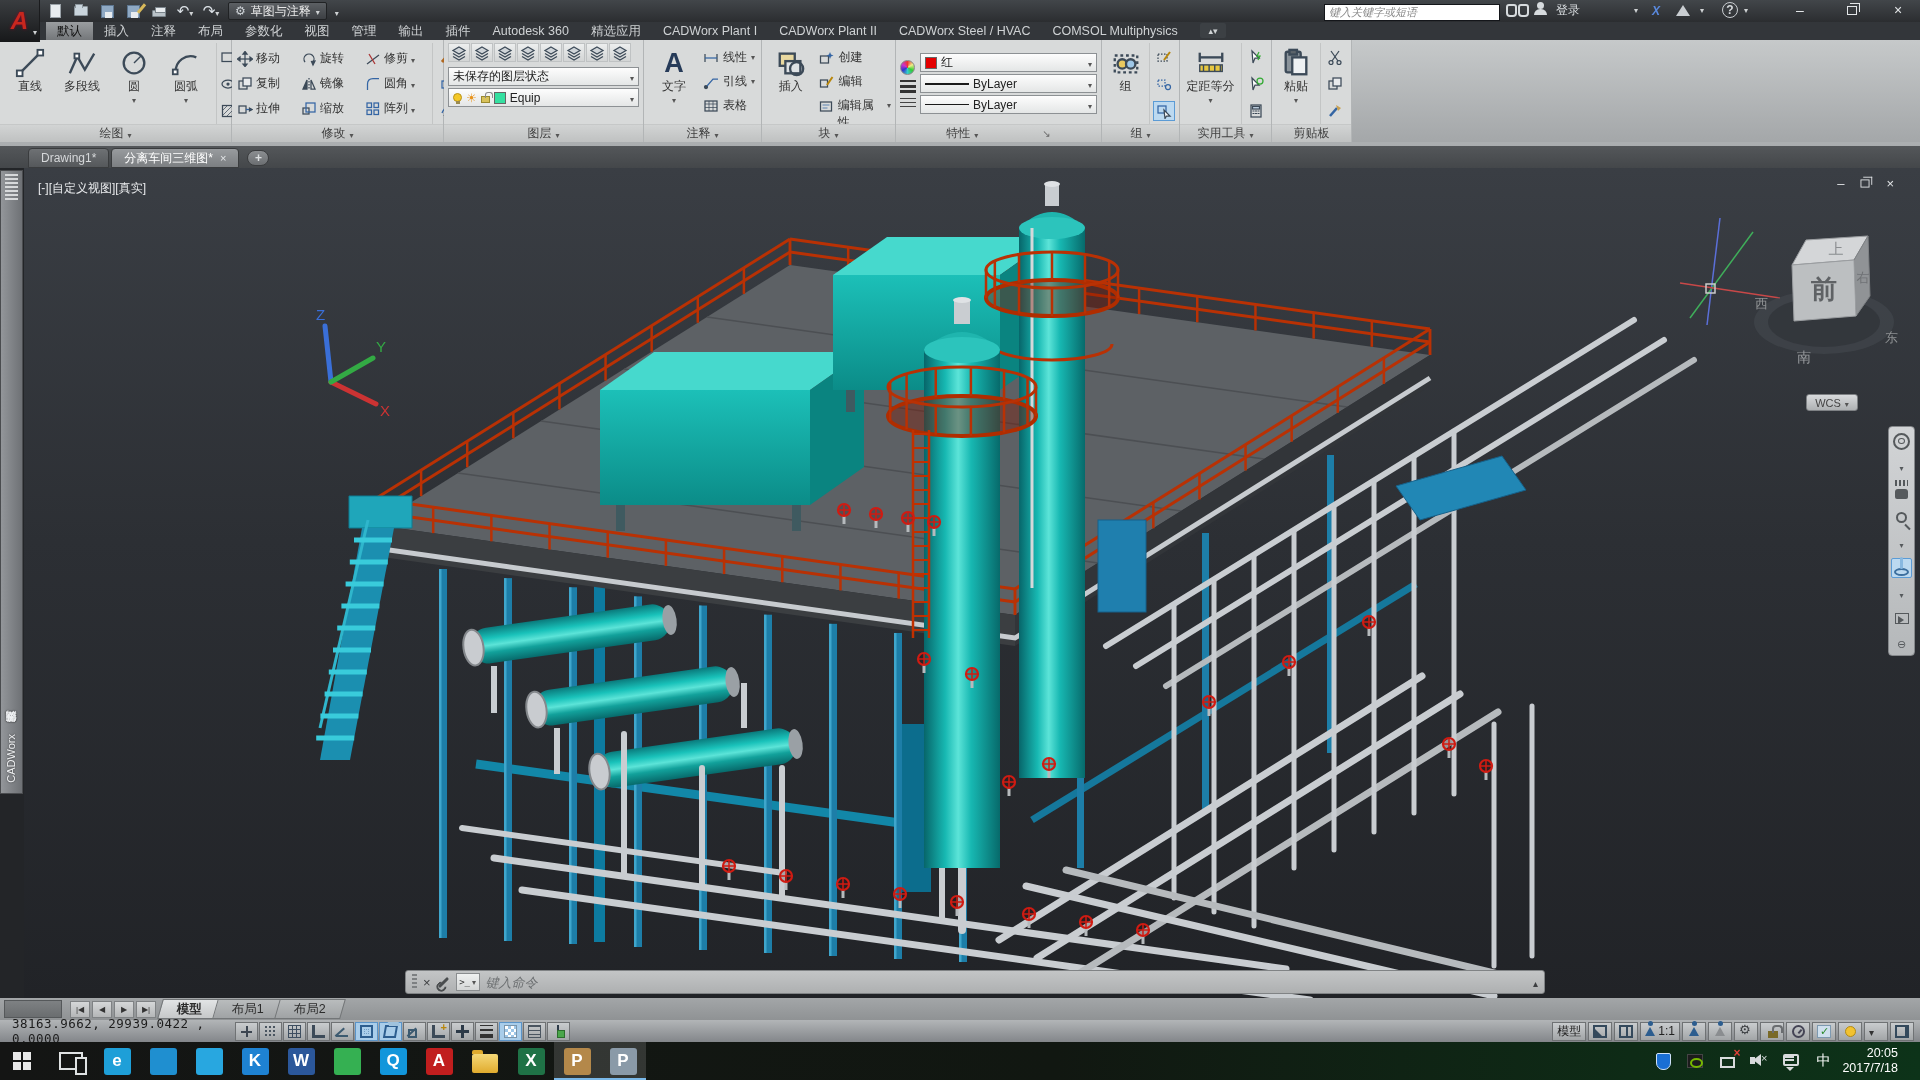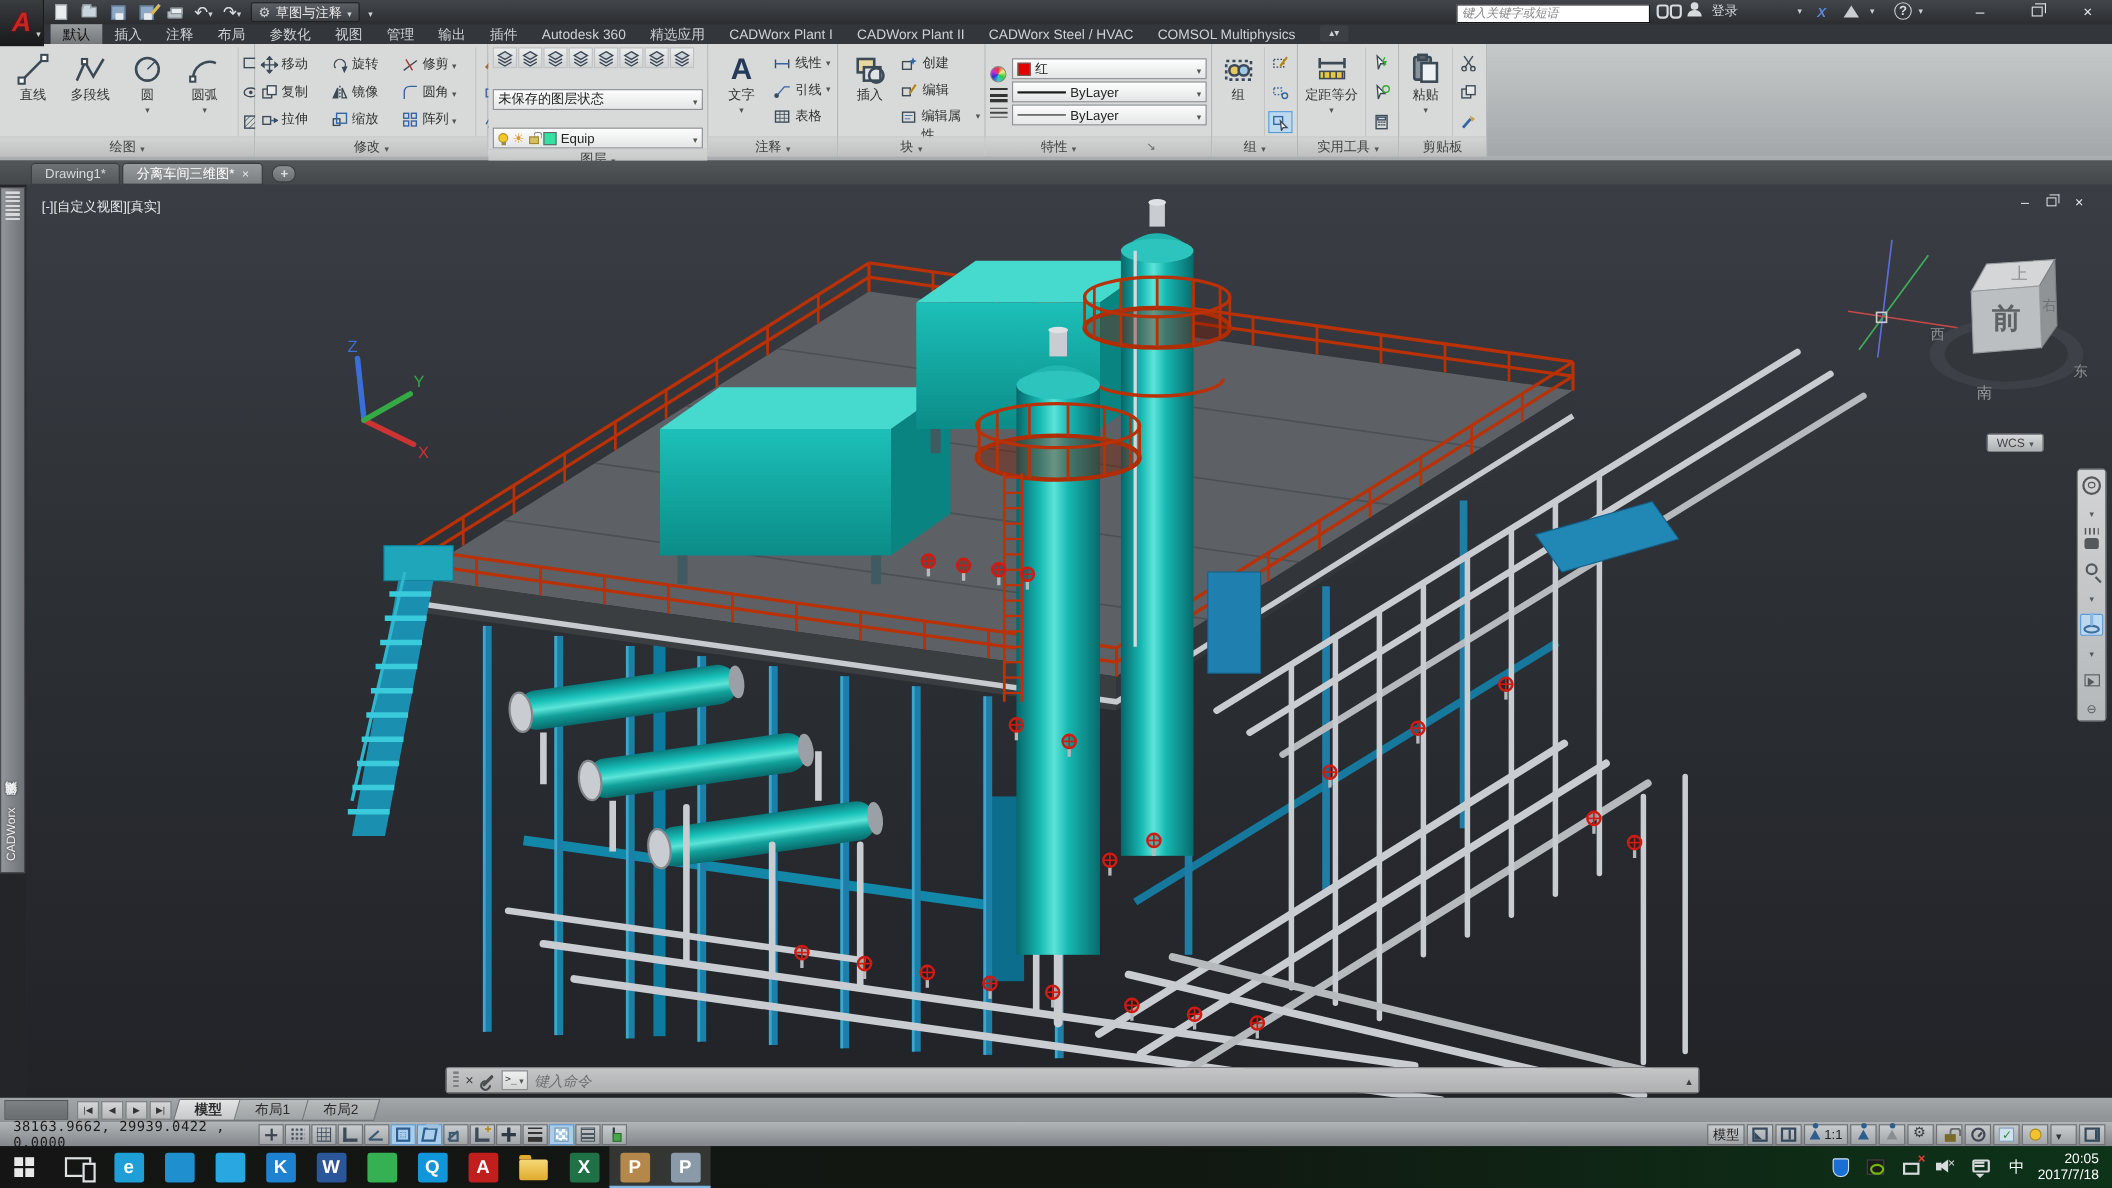--- a/index.html
+++ b/index.html
@@ -210,21 +210,21 @@
 .tr-nvidia::after{content:"";position:absolute;left:4px;top:6px;width:9px;height:6px;border:2px solid #76b900;border-radius:50%;}
 .tr-network-disconnected{width:15px;height:11px;border:2px solid #d8dbdc;margin-top:3px;}
 .tr-network-disconnected::after{content:"×";position:absolute;right:-4px;top:-6px;color:#e04038;font-weight:bold;font-size:12px;}
 .tr-volume-muted::before{content:"";position:absolute;left:0;top:5px;width:5px;height:7px;background:#d8dbdc;}
 .tr-volume-muted::after{content:"×";position:absolute;right:1px;top:0px;color:#d8dbdc;font-size:11px;}
 .tr-volume-muted .cone{position:absolute;left:3px;top:2px;border-right:8px solid #d8dbdc;border-top:6px solid transparent;border-bottom:6px solid transparent;}
 .tr-messages{width:16px;height:12px;border:2px solid #d8dbdc;border-radius:2px;margin-top:-2px;}
 .tr-messages::before{content:"";position:absolute;left:3px;top:4px;width:9px;height:1.5px;background:#d8dbdc;box-shadow:0 3px 0 #d8dbdc;}
 .tr-messages::after{content:"";position:absolute;left:4px;bottom:-1px;border-left:4px solid transparent;border-right:4px solid transparent;border-top:4px solid #d8dbdc;}
 .tr-ime{color:#fff;font-size:14px;}
-#clock{color:#fff;font-size:12.5px;text-align:right;line-height:15px;margin-right:12px;}
+#clock{color:#fff;font-size:12.5px;text-align:right;line-height:15px;margin-right:22px;}
 
 
 .mi svg,.bicon svg,.mbtn svg{display:block;}
 text{font-family:"Liberation Sans","DejaVu Sans",sans-serif;}
 </style>
 </head>
 <body>
 
 <div id="app">
 
@@ -498,21 +498,21 @@
               </div>
             </div>
         </div>
         <div class="plabel">
             <span>修改</span>
             <span class="ddk"></span>
           </div>
       </div>
 
       <div class="panel" style="width:200px;">
-        <div class="pbody" style="flex-direction:column;gap:16px;">
+        <div class="pbody" style="flex-direction:column;gap:2px;">
           <div class="lybar" id="layerMinis">
               <div class="lybtn">
                 <svg width="16" height="16" viewBox="0 0 32 32" fill="none" stroke="#3c4a58" stroke-width="2.5">
                   <path d="M16 4 L28 11 16 18 4 11 Z" fill="#cfd4d8"></path>
                   <path d="M4 17 L16 24 28 17"></path>
                   <path d="M4 23 L16 30 28 23"></path>
                 </svg>
               </div>
               <div class="lybtn">
                 <svg width="16" height="16" viewBox="0 0 32 32" fill="none" stroke="#3c4a58" stroke-width="2.5">

